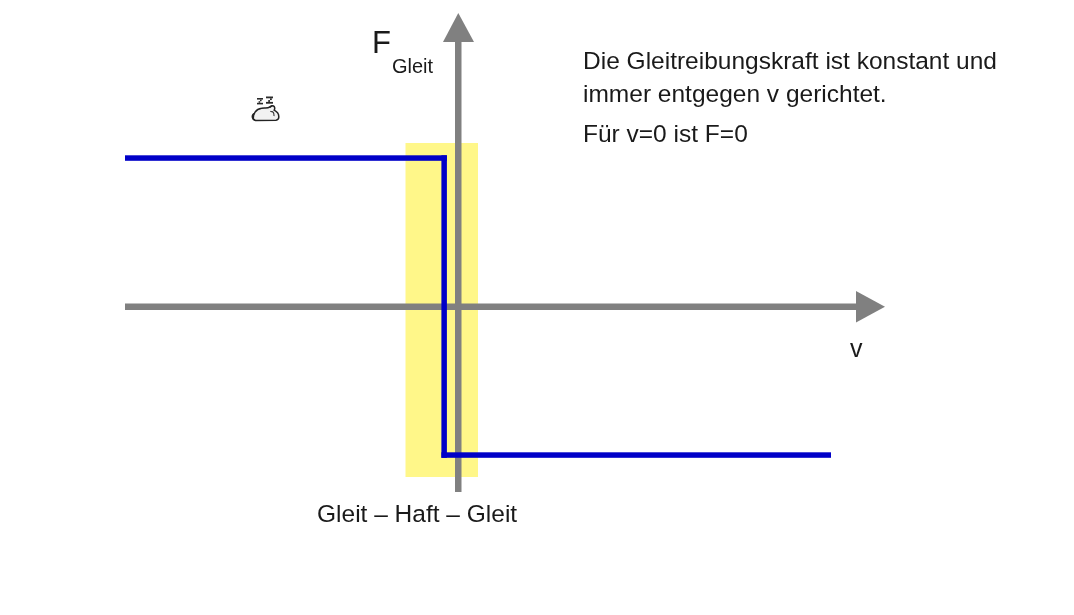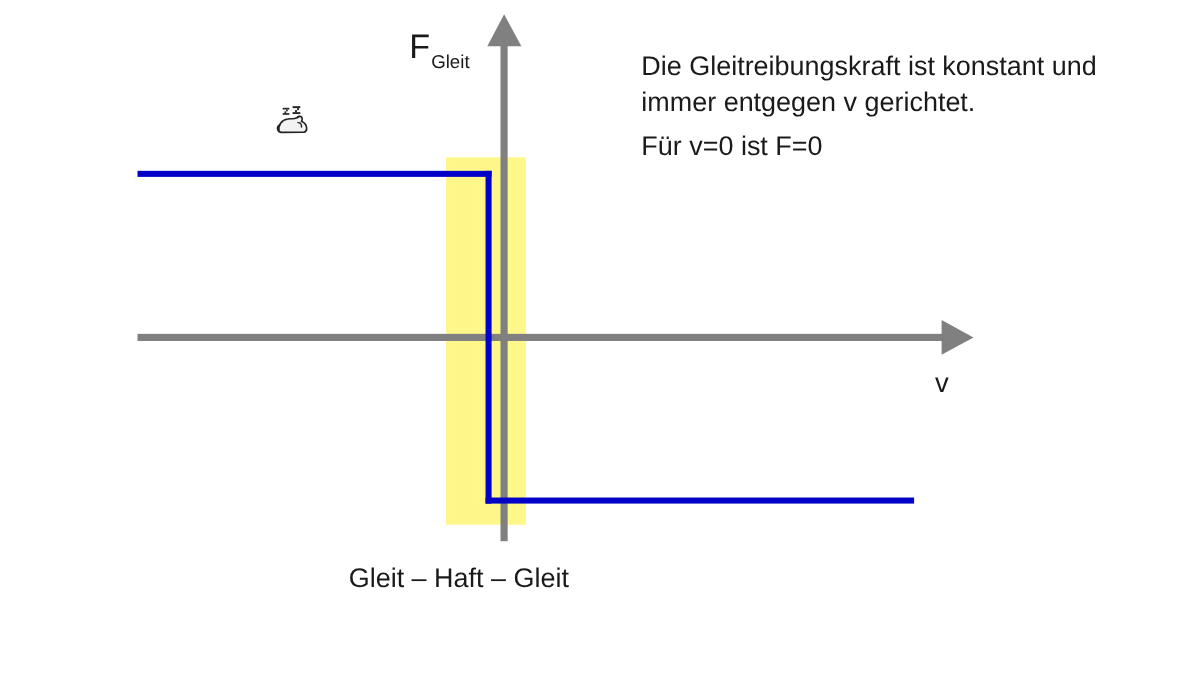--- a/index.html
+++ b/index.html
@@ -31,24 +31,24 @@
   .y-axis-label {
     position: absolute;
     left: 372px;
     top: 27px;
     font-size: 31px;
     line-height: 1;
     white-space: nowrap;
     color: #1a1a1a;
   }
   .y-axis-label .sub {
-    font-size: 17px;
+    font-size: 20px;
     vertical-align: baseline;
     position: relative;
-    top: 9px;
+    top: 20px;
     left: 1px;
   }
 
   .x-axis-label {
     position: absolute;
     left: 850px;
     top: 336px;
     font-size: 25px;
     line-height: 1;
     color: #1a1a1a;
@@ -71,21 +71,21 @@
   .caption {
     position: absolute;
     left: 317px;
     top: 489px;
     width: 420px;
     font-size: 24.5px;
     line-height: 32px;
     color: #1a1a1a;
   }
   .caption .line3 {
-    margin-top: 22px;
+    margin-top: 9px;
   }
 
   
   .cat-icon {
     position: absolute;
     left: 248px;
     top: 92px;
     width: 36px;
     height: 36px;
   }

